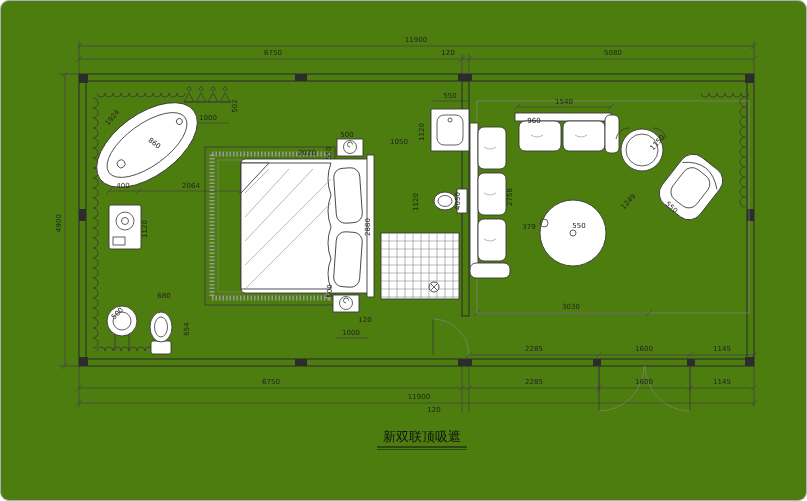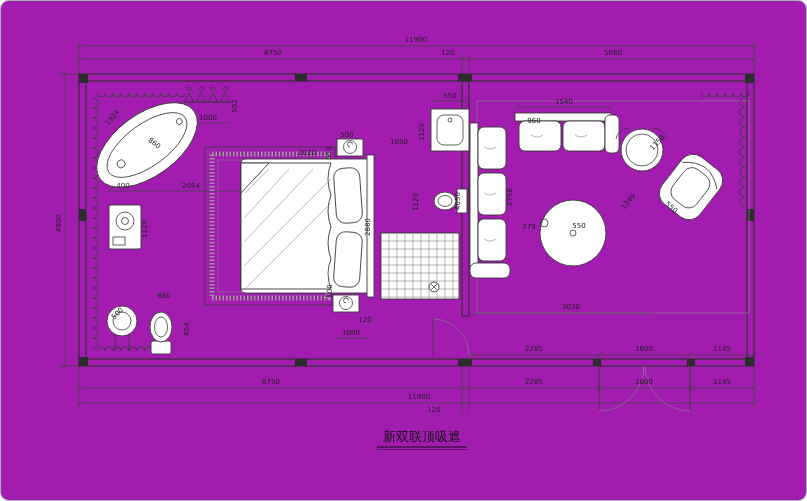--- a/index.html
+++ b/index.html
@@ -1,18 +1,18 @@
 <!DOCTYPE html>
 <html><head>
 <meta charset="utf-8">
 <style>
   html,body{margin:0;padding:0;background:#fff;}
   .frame{
     position:relative;width:805px;height:499px;margin:0;
-    border:1px solid #a9b0b6;border-radius:9px;background:#a21caf;
+    border:1px solid #a9b0b6;border-radius:9px;background:#4d7c0f;
     overflow:hidden;font-family:"DejaVu Sans",sans-serif;
   }
   svg{display:block}
   svg text{font-family:"DejaVu Sans",sans-serif;font-size:7px;fill:#222;text-anchor:middle;}
   .thin{stroke:#444;stroke-width:0.7;fill:none;}
   .wall{stroke:#2f2f2f;stroke-width:1.1;fill:none;}
   .furn{stroke:#3a3a3a;stroke-width:0.9;fill:#ffffff;}
   .furnl{stroke:#3a3a3a;stroke-width:0.8;fill:none;}
   .lite{stroke:#8a8a8a;stroke-width:0.6;fill:none;}
   .pier{fill:#2c2c2c;stroke:none;}

